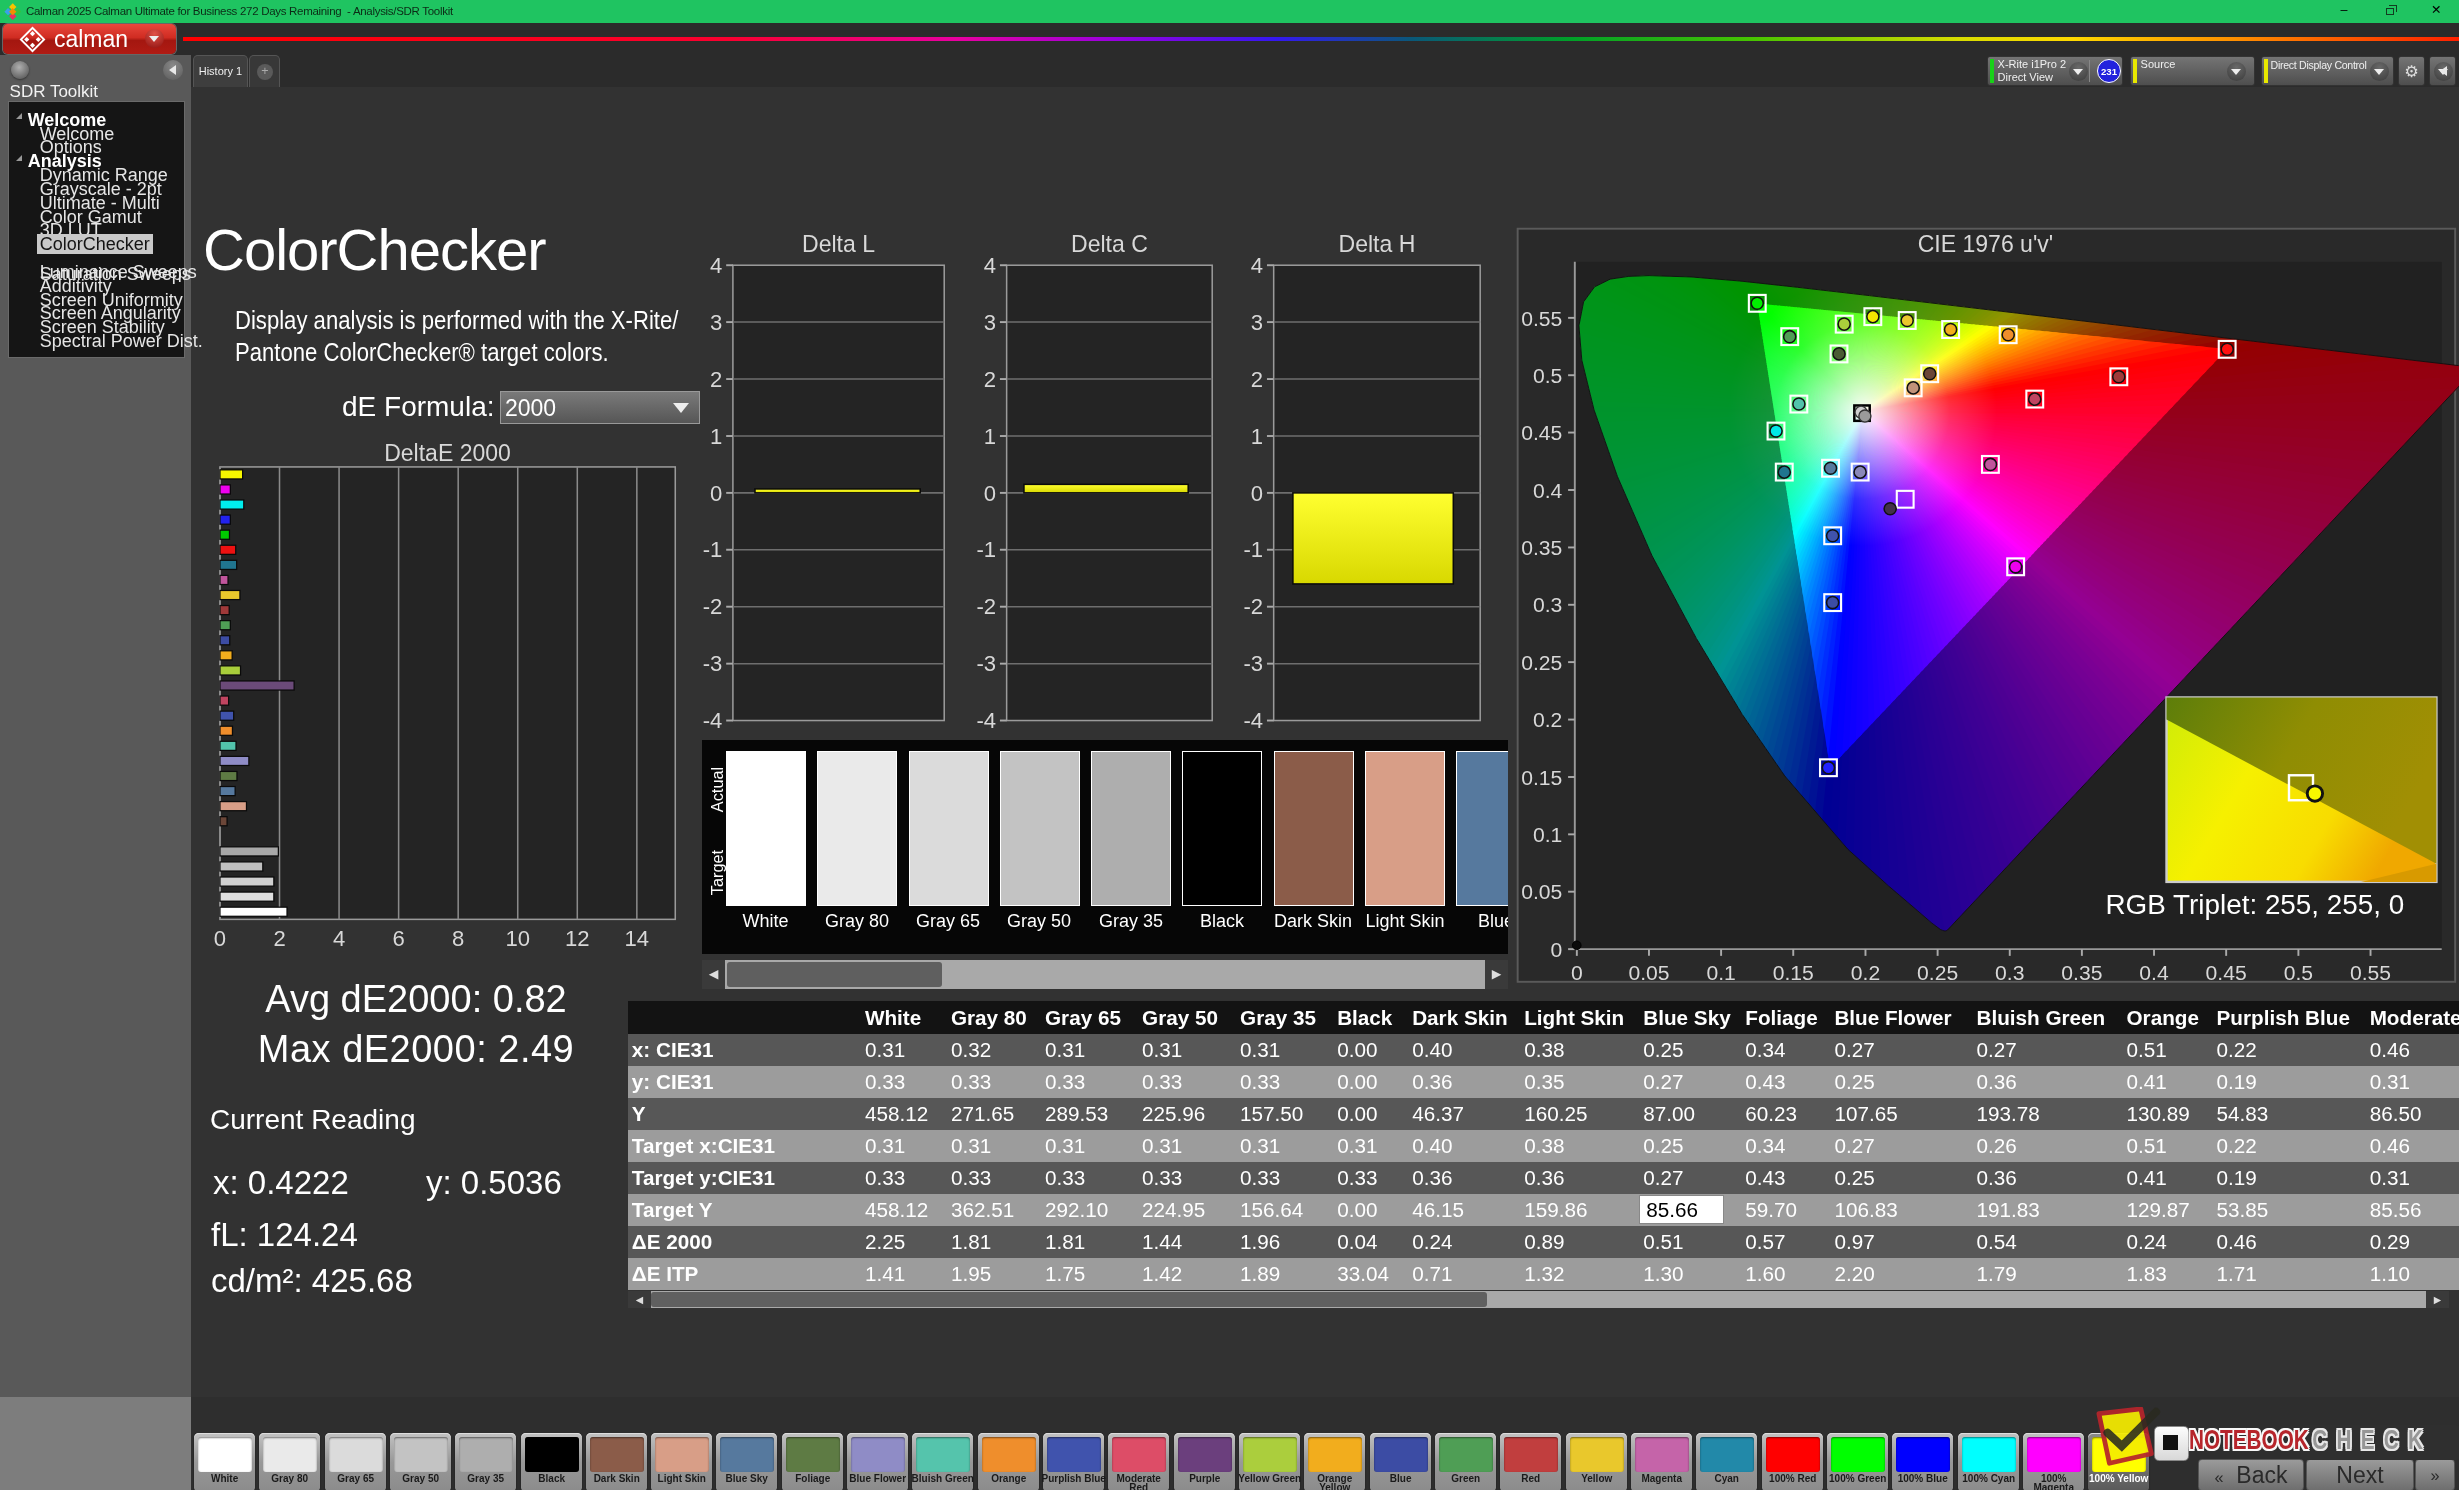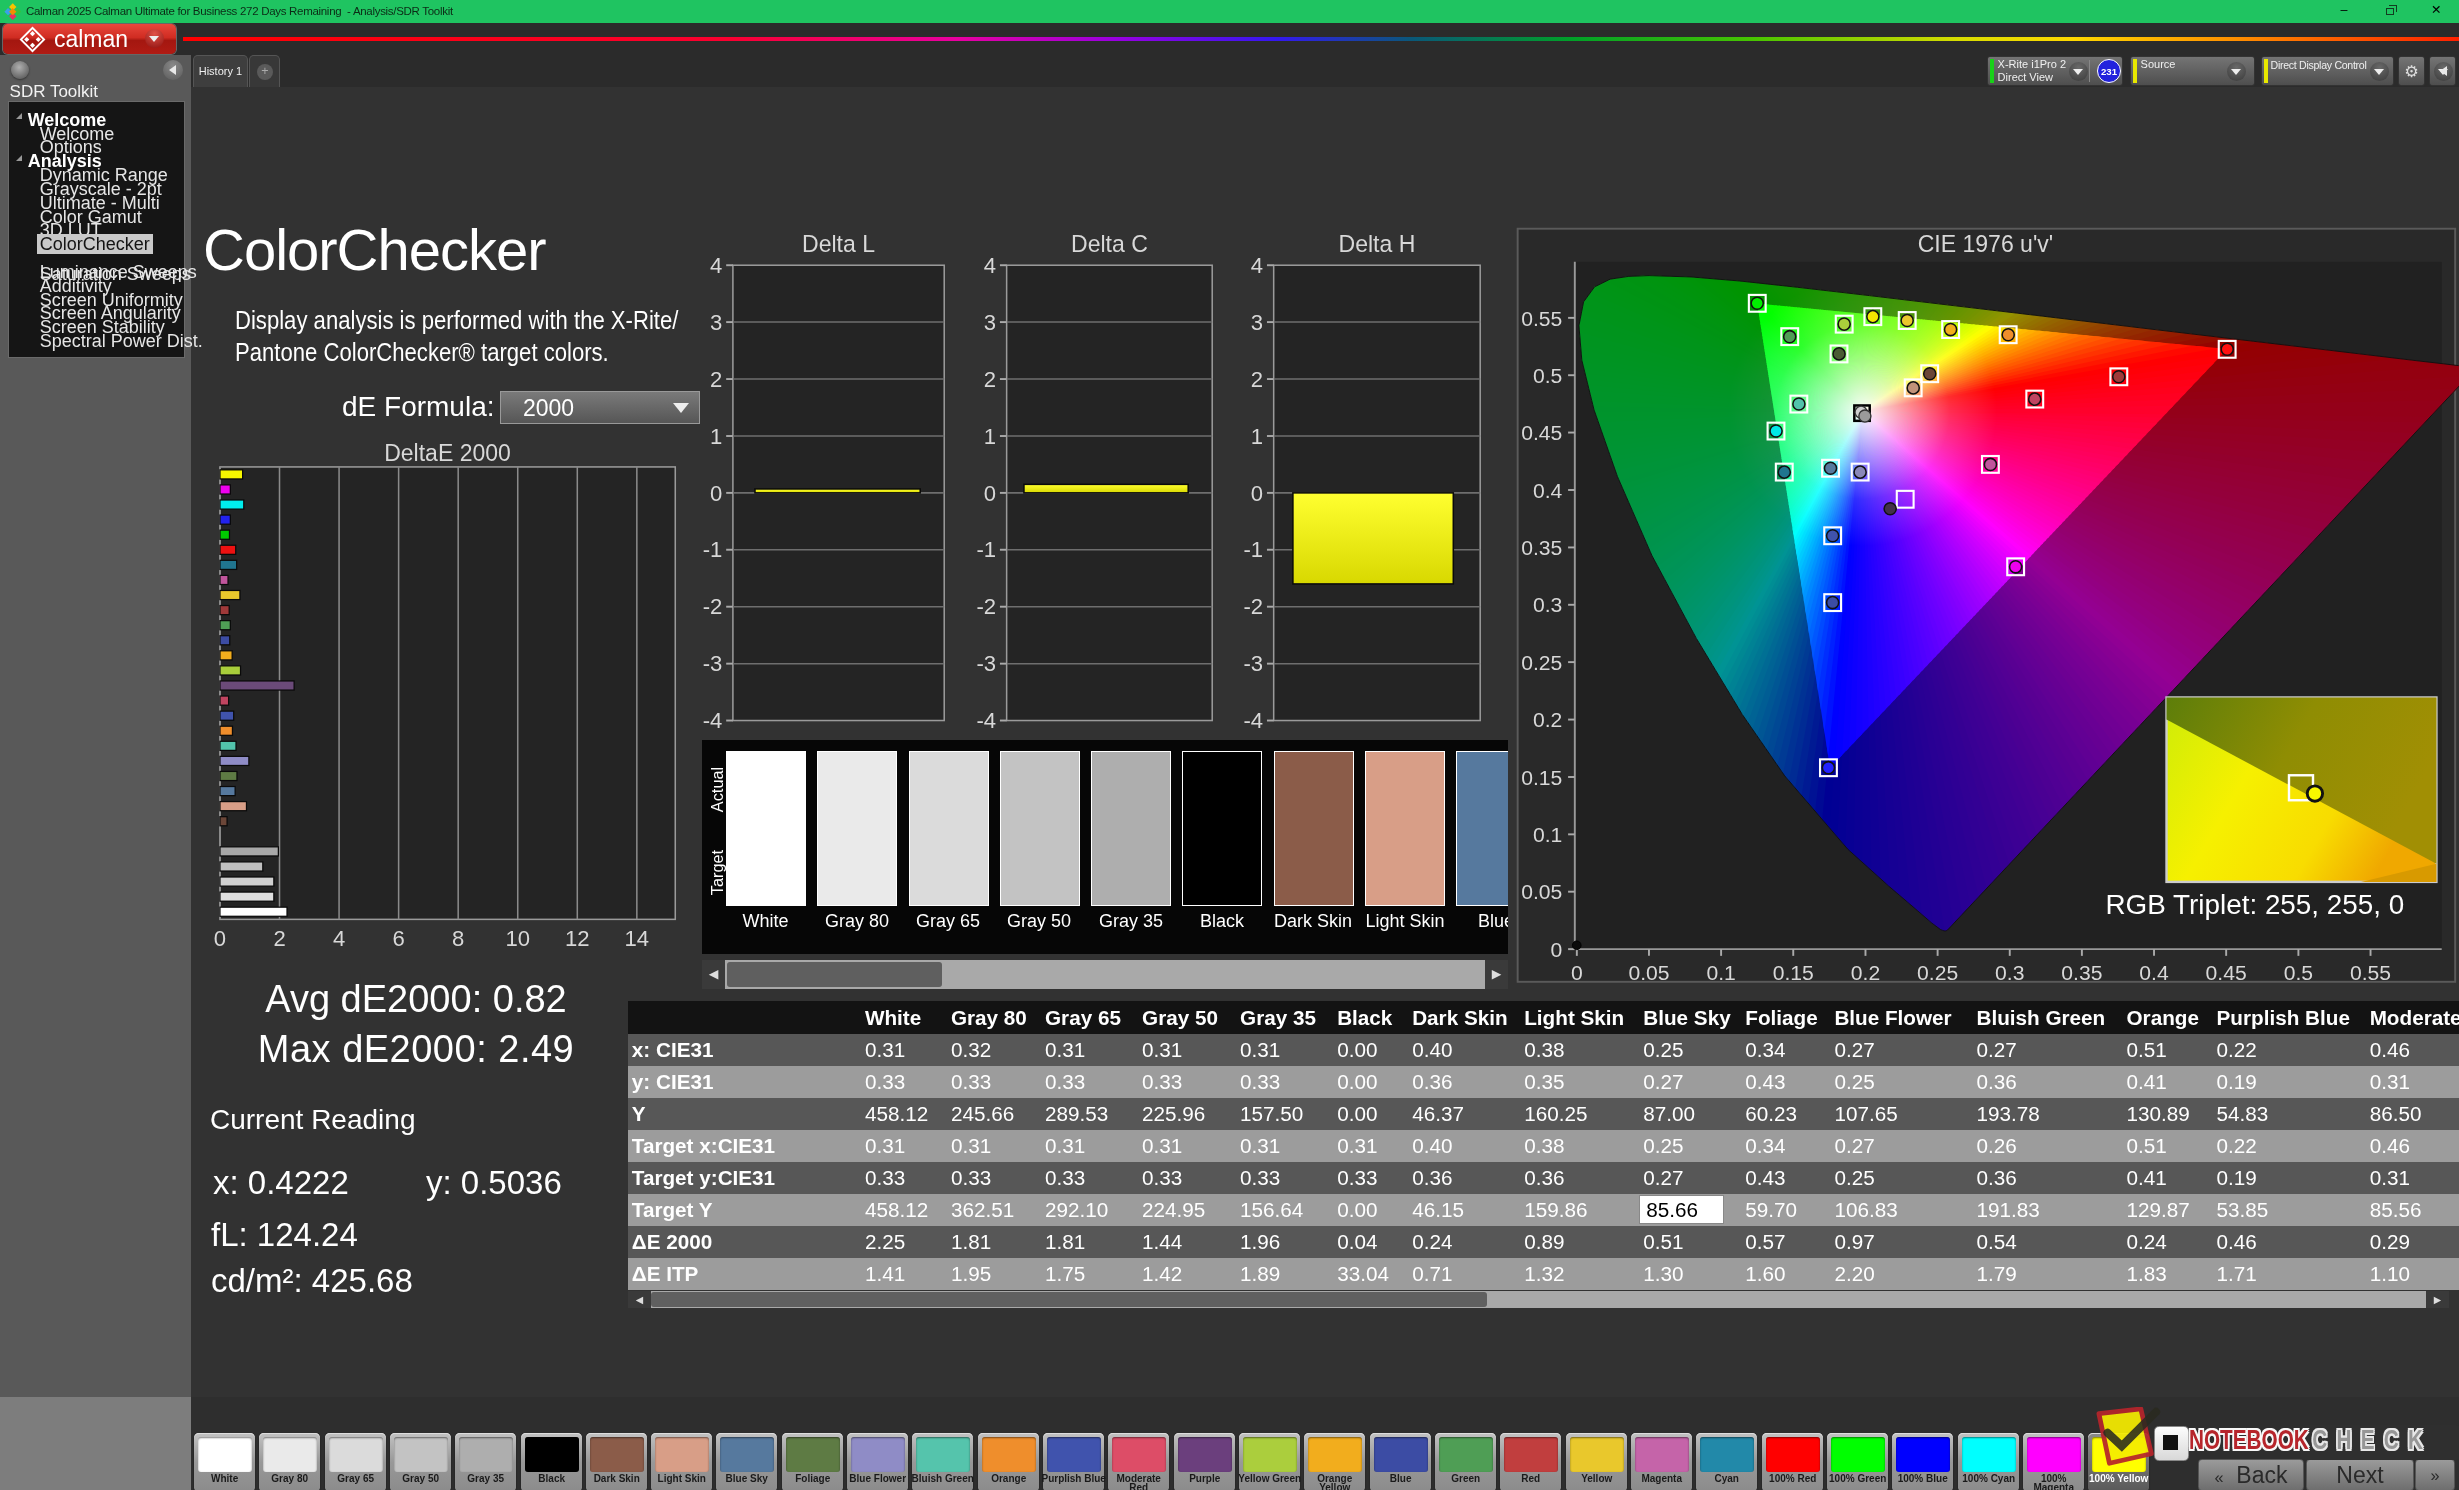--- a/index.html
+++ b/index.html
@@ -26,21 +26,21 @@
 .titem.hdr { left:19px; font-weight:bold; color:#fff; }
 .arr { position:absolute; left:-11.5px; top:3.8px; width:0; height:0; border-bottom:6.7px solid #999; border-left:6.7px solid transparent; }
 .selit { background:#c9c9c9; color:#141414; padding:0 2.9px; margin-left:-2.9px; }
 #sdrtk { position:absolute; left:9.6px; top:82px; color:#f2f2f2; font-size:17px; }
 .knob { position:absolute; border-radius:50%; }
 h1#cctitle { position:absolute; left:203px; top:216px; color:#fff; font-size:58px; font-weight:normal; letter-spacing:-1px; }
 #ccdesc { position:absolute; left:235px; top:304px; color:#fff; font-size:26px; line-height:32px; transform:scaleX(0.85); transform-origin:left top; }
 #deflabel { position:absolute; left:342px; top:391px; color:#fff; font-size:28px; }
 #dedrop { position:absolute; left:500px; top:391px; width:200px; height:33px;
   background:linear-gradient(#7a7a7a,#565656); border:1px solid #999; color:#fff; font-size:23px; }
-#dedrop span { position:absolute; left:22px; top:2.9px;text-align:right; }
+#dedrop span { position:absolute; left:4px; top:2.9px;text-align:right; }
 #dedrop .dar { position:absolute; right:9.6px; top:10.6px; width:0; height:0;
   border-left:8.6px solid transparent; border-right:8.6px solid transparent; border-top:10.6px solid #eee; }
 #detitle { position:absolute; left:220px; top:440px; width:455px; text-align:center; color:#d8d8d8; font-size:23px; }
 svg text.tk { font-family:"Liberation Sans"; font-size:22px; fill:#d8d8d8; }
 svg text.tk2 { font-family:"Liberation Sans"; font-size:23px; fill:#d8d8d8; }
 svg text.tt { font-family:"Liberation Sans"; font-size:24px; fill:#d8d8d8; }
 #stats1 { position:absolute; left:243px; top:974px; width:346px; color:#fff; font-size:38px; text-align:center; line-height:50px;}
 #stats2 { position:absolute; left:210px; top:1104px; color:#fff; font-size:28px; }
 #statsxy { position:absolute; left:213px; top:1164px; color:#fff; font-size:33px; }
 #statsy2 { position:absolute; left:426px; top:1164px; color:#fff; font-size:33px; }
@@ -430,21 +430,21 @@
           <td>0.43</td>
           <td>0.25</td>
           <td>0.36</td>
           <td>0.41</td>
           <td>0.19</td>
           <td>0.31</td>
         </tr>
         <tr class="dk">
           <th>Y</th>
           <td>458.12</td>
-          <td>245.66</td>
+          <td>271.65</td>
           <td>289.53</td>
           <td>225.96</td>
           <td>157.50</td>
           <td>0.00</td>
           <td>46.37</td>
           <td>160.25</td>
           <td>87.00</td>
           <td>60.23</td>
           <td>107.65</td>
           <td>193.78</td>

